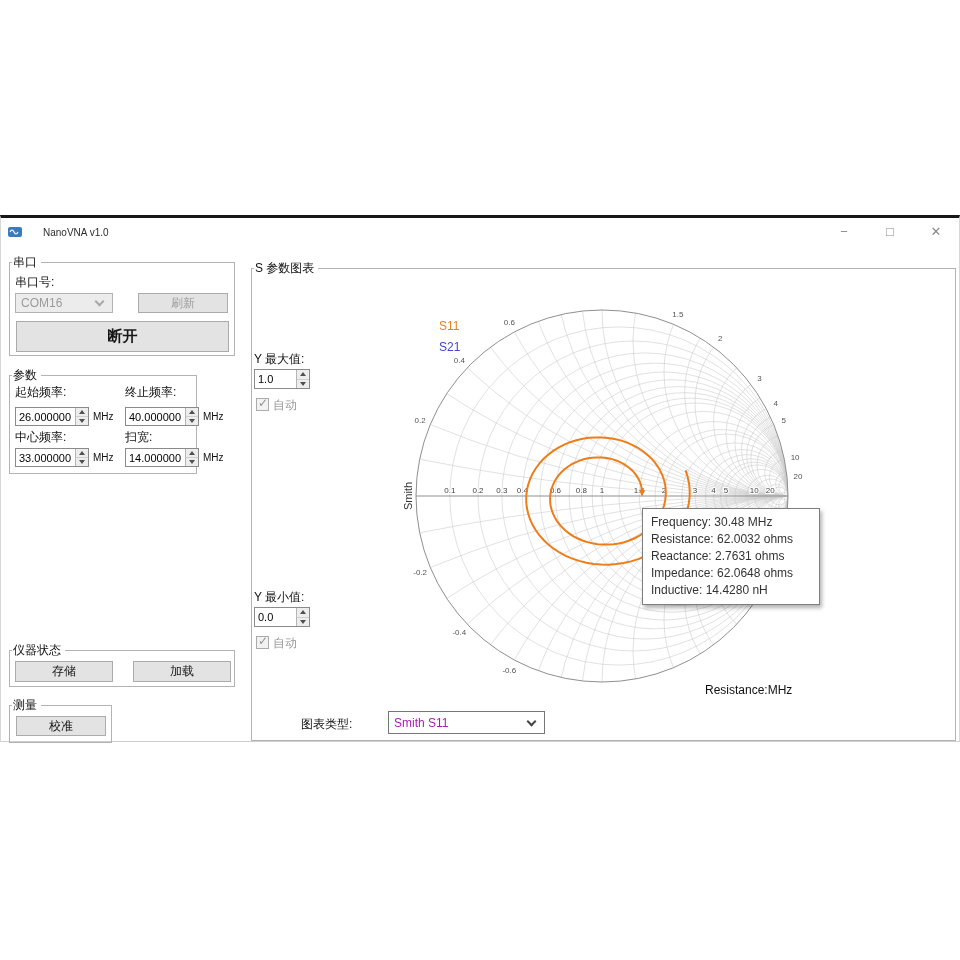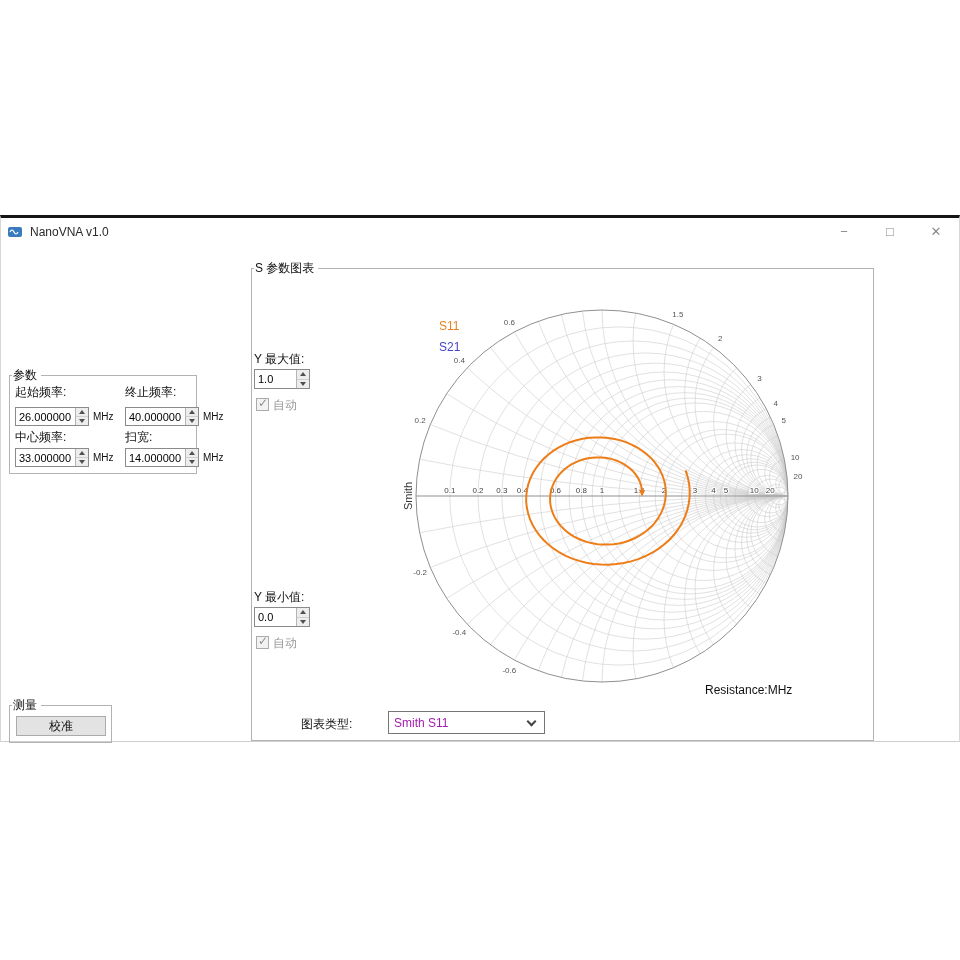--- a/index.html
+++ b/index.html
@@ -2,21 +2,21 @@
 <html><head>
 <meta charset="utf-8">
 <style>
   *{margin:0;padding:0;box-sizing:border-box}
   body{background:#fff;font-family:"Liberation Sans","DejaVu Sans",sans-serif}
   #canvas{position:relative;width:960px;height:960px;background:#fff;overflow:hidden}
   .window{position:absolute;left:0;top:215px;width:960px;height:527px;background:#fff;
           border-top:3px solid #161616;border-left:1px solid #d8d8d8;border-right:1px solid #d8d8d8;border-bottom:1px solid #cfcfcf}
   .titlebar{position:absolute;left:0;top:0;width:100%;height:28px;display:flex;align-items:center;background:#fff}
   .appicon{margin-left:6px;width:16px;height:16px;flex:none}
-  .title{margin-left:7px;font-size:12px;color:#2b2b2b;flex:1}
+  .title{margin-left:20px;font-size:10px;color:#2b2b2b;flex:1}
   .wbtn{width:46px;text-align:center;font-size:13px;color:#8a8a8a;line-height:26px;cursor:default}
   .group{position:absolute;border:1px solid #b3b3b3}
   .glabel{position:absolute;top:-9px;left:2px;background:#fff;padding:0 4px 0 1px;font-size:12px;color:#111;white-space:nowrap}
   .label{position:absolute;font-size:12px;color:#111;white-space:nowrap}
   .label.unit{font-size:10px}
   .label.dim{color:#9a9a9a}
   .btn{position:absolute;display:flex;align-items:center;justify-content:center;background:#e3e3e3;
        border:1px solid #ababab;font-size:12px;color:#161616;white-space:nowrap;cursor:default}
   .btn.big{font-size:15px;font-weight:bold}
   .btn.disabled{color:#9d9d9d}
@@ -57,20 +57,30 @@
             <rect x="1" y="3" width="14" height="10" rx="2" fill="#3a7bbf"></rect>
             <path d="M3 8 q2 -4 4 0 t4 0" stroke="#fff" stroke-width="1.2" fill="none"></path>
           </svg>
       </span>
       <span class="title">NanoVNA v1.0</span>
       <span class="wbtn">−</span>
       <span class="wbtn">□</span>
       <span class="wbtn">✕</span>
     </div>
 
+    <div class="group" style="left:8px;top:44px;width:226px;height:94px">
+      <span class="glabel">串口</span>
+      <div class="label" style="left:5px;top:11px">串口号:</div>
+      <div class="combo disabled" style="left:5px;top:30px;width:98px;height:20px">
+        <span class="comboval">COM16</span>
+        <span class="combo-arrow"></span>
+      </div>
+      <div class="btn disabled" style="left:128px;top:30px;width:90px;height:20px">刷新</div>
+      <div class="btn big" style="left:6px;top:58px;width:213px;height:31px">断开</div>
+    </div>
 
     <div class="group" style="left:8px;top:157px;width:188px;height:99px">
       <span class="glabel">参数</span>
       <div class="label" style="left:5px;top:8px">起始频率:</div>
       <div class="label" style="left:115px;top:8px">终止频率:</div>
       <div class="spinbox" style="left:5px;top:31px;width:74px">
         <span class="spinval">26.000000</span>
         <span class="spinbtns">
             <span class="tri up"></span>
             <span class="tri down"></span>
@@ -99,28 +109,33 @@
         <span class="spinval">14.000000</span>
         <span class="spinbtns">
             <span class="tri up"></span>
             <span class="tri down"></span>
           </span>
       </div>
       <div class="label unit" style="left:193px;top:76px">MHz</div>
     </div>
 
 
+    <div class="group" style="left:8px;top:432px;width:226px;height:37px">
+      <span class="glabel">仪器状态</span>
+      <div class="btn" style="left:5px;top:10px;width:98px;height:21px">存储</div>
+      <div class="btn" style="left:123px;top:10px;width:98px;height:21px">加载</div>
+    </div>
 
     <div class="group" style="left:8px;top:487px;width:103px;height:38px">
       <span class="glabel">测量</span>
       <div class="btn" style="left:6px;top:10px;width:90px;height:20px">校准</div>
     </div>
 
 
-    <div class="group" style="left:250px;top:50px;width:623px;height:473px">
+    <div class="group" style="left:250px;top:50px;width:705px;height:473px">
       <span class="glabel">S 参数图表</span>
 
       <div class="legend-item" style="left: 187px; top: 50px; z-index: 2; color: rgb(232, 130, 30);">S11</div>
       <div class="legend-item" style="left: 187px; top: 71px; z-index: 2; color: rgb(68, 68, 204);">S21</div>
 
       <div class="label" style="left:2px;top:82px">Y 最大值:</div>
       <div class="spinbox" style="left:2px;top:100px;width:56px;height:20px">
         <span class="spinval">1.0</span>
         <span class="spinbtns">
             <span class="tri up"></span>
@@ -256,20 +271,27 @@
           <text x="381.84615384615387" y="127.23076923076927" font-size="8" fill="#555" text-anchor="middle">5</text>
           <text x="393.09900990099015" y="163.99009900990106" font-size="8" fill="#555" text-anchor="middle">10</text>
           <text x="396.0174563591022" y="183.3491271820449" font-size="8" fill="#555" text-anchor="middle">20</text>
           <text x="18.15384615384619" y="278.76923076923083" font-size="8" fill="#555" text-anchor="middle">-0.2</text>
           <text x="57.34482758620692" y="338.86206896551727" font-size="8" fill="#555" text-anchor="middle">-0.4</text>
           <text x="107.29411764705881" y="376.8235294117647" font-size="8" fill="#555" text-anchor="middle">-0.6</text>
           <text x="10" y="200" font-size="11" fill="#333" text-anchor="middle" transform="rotate(-90 10 200)">Smith</text>
           <path d="M283.6,174.4L285.7,181.0L287.1,187.7L287.7,194.5L287.6,201.3L286.7,208.0L285.1,214.6L282.8,221.1L279.9,227.3L276.2,233.2L272.0,238.8L267.2,244.0L261.8,248.8L256.0,253.1L249.7,257.0L243.1,260.3L236.2,263.1L229.0,265.4L221.6,267.0L214.2,268.1L206.6,268.7L199.1,268.6L191.6,267.9L184.3,266.7L177.2,264.9L170.3,262.6L163.7,259.8L157.5,256.5L151.7,252.7L146.4,248.6L141.6,244.0L137.3,239.2L133.6,234.0L130.4,228.6L127.9,223.0L126.1,217.3L124.8,211.5L124.2,205.6L124.3,199.7L125.0,193.9L126.3,188.2L128.3,182.6L130.8,177.3L133.9,172.2L137.5,167.3L141.6,162.8L146.2,158.7L151.2,154.9L156.5,151.6L162.2,148.7L168.1,146.2L174.3,144.3L180.6,142.8L187.0,141.8L193.4,141.4L199.8,141.4L206.2,141.9L212.5,143.0L218.6,144.4L224.5,146.4L230.1,148.8L235.4,151.5L240.3,154.7L244.8,158.2L249.0,162.1L252.6,166.2L255.8,170.6L258.5,175.1L260.6,179.8L262.2,184.7L263.3,189.6L263.8,194.6L263.8,199.5L263.2,204.4L262.1,209.2L260.5,213.9L258.4,218.4L255.8,222.7L252.8,226.8L249.4,230.6L245.6,234.1L241.4,237.2L237.0,240.0L232.2,242.5L227.3,244.5L222.2,246.2L216.9,247.4L211.6,248.2L206.3,248.6L200.9,248.6L195.6,248.2L190.4,247.3L185.4,246.1L180.5,244.5L175.9,242.5L171.5,240.3L167.4,237.6L163.7,234.8L160.3,231.6L157.3,228.2L154.7,224.6L152.5,220.9L150.7,217.0L149.4,213.1L148.5,209.1L148.1,205.0L148.1,201.0L148.6,197.0L149.5,193.1L150.8,189.3L152.5,185.6L154.6,182.1L157.0,178.9L159.8,175.8L162.9,173.0L166.2,170.5L169.8,168.2L173.6,166.3L177.6,164.6L181.7,163.3L185.9,162.3L190.1,161.7L194.4,161.4L198.7,161.4L202.9,161.8L207.0,162.4L211.0,163.4L214.8,164.7L218.5,166.3L221.9,168.1L225.1,170.2L228.0,172.4L230.7,174.9L233.0,177.6L235.0,180.4L236.7,183.3L238.1,186.3L239.1,189.4L239.7,192.5L240.0,195.7L240.0,198.8" fill="none" stroke="#ee7d18" stroke-width="2" marker-end="url(#arr)"></path>
         </svg>
 
+      <div class="tooltip" style="left:390px;top:239px">
+        <div>Frequency:  30.48 MHz</div>
+        <div>Resistance:  62.0032 ohms</div>
+        <div>Reactance:  2.7631 ohms</div>
+        <div>Impedance:  62.0648 ohms</div>
+        <div>Inductive: 14.4280 nH</div>
+      </div>
 
       <div class="label" style="left:453px;top:414px">Resistance:MHz</div>
 
       <div class="label" style="left:49px;top:447px">图表类型:</div>
       <div class="combo" style="left:136px;top:442px;width:157px;height:23px">
         <span class="comboval">Smith S11</span>
         <span class="combo-arrow"></span>
       </div>
     </div>
 

